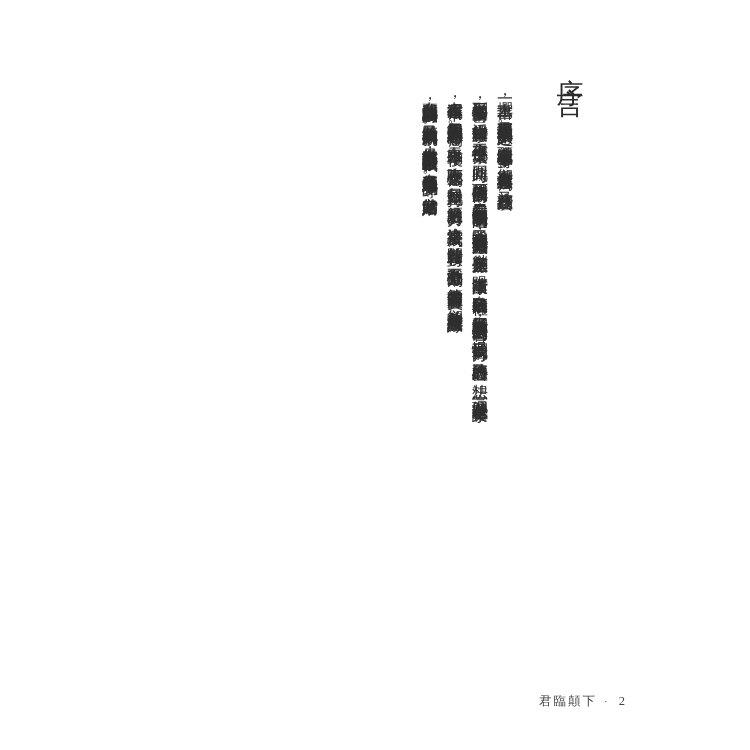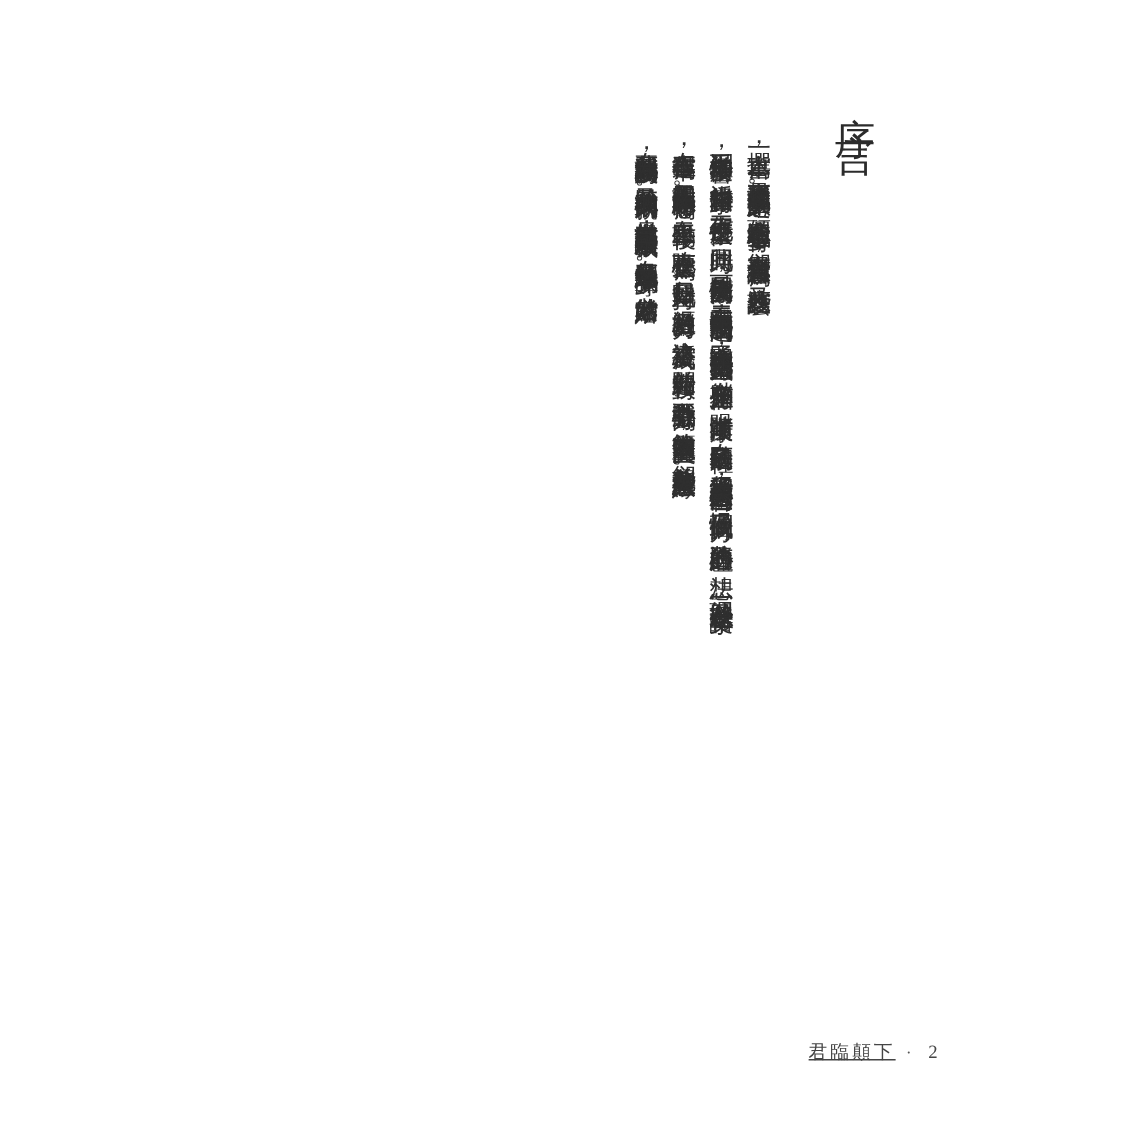--- a/index.html
+++ b/index.html
@@ -44,21 +44,20 @@
     text-indent: 2em;      
   }
   .footer {
     position: absolute;
     right: 123px;
     bottom: 40px;
     font-size: 12.5px;
     letter-spacing: 2px;
     color: #454545;
     white-space: nowrap;
-    text-decoration: underline;
   }
   .footer .sep {
     display: inline-block;
     margin: 0 7px;
     font-size: 11px;
     color: #555555;
   }
   .footer .pagenum {
     display: inline-block;
     margin-left: 2px;

